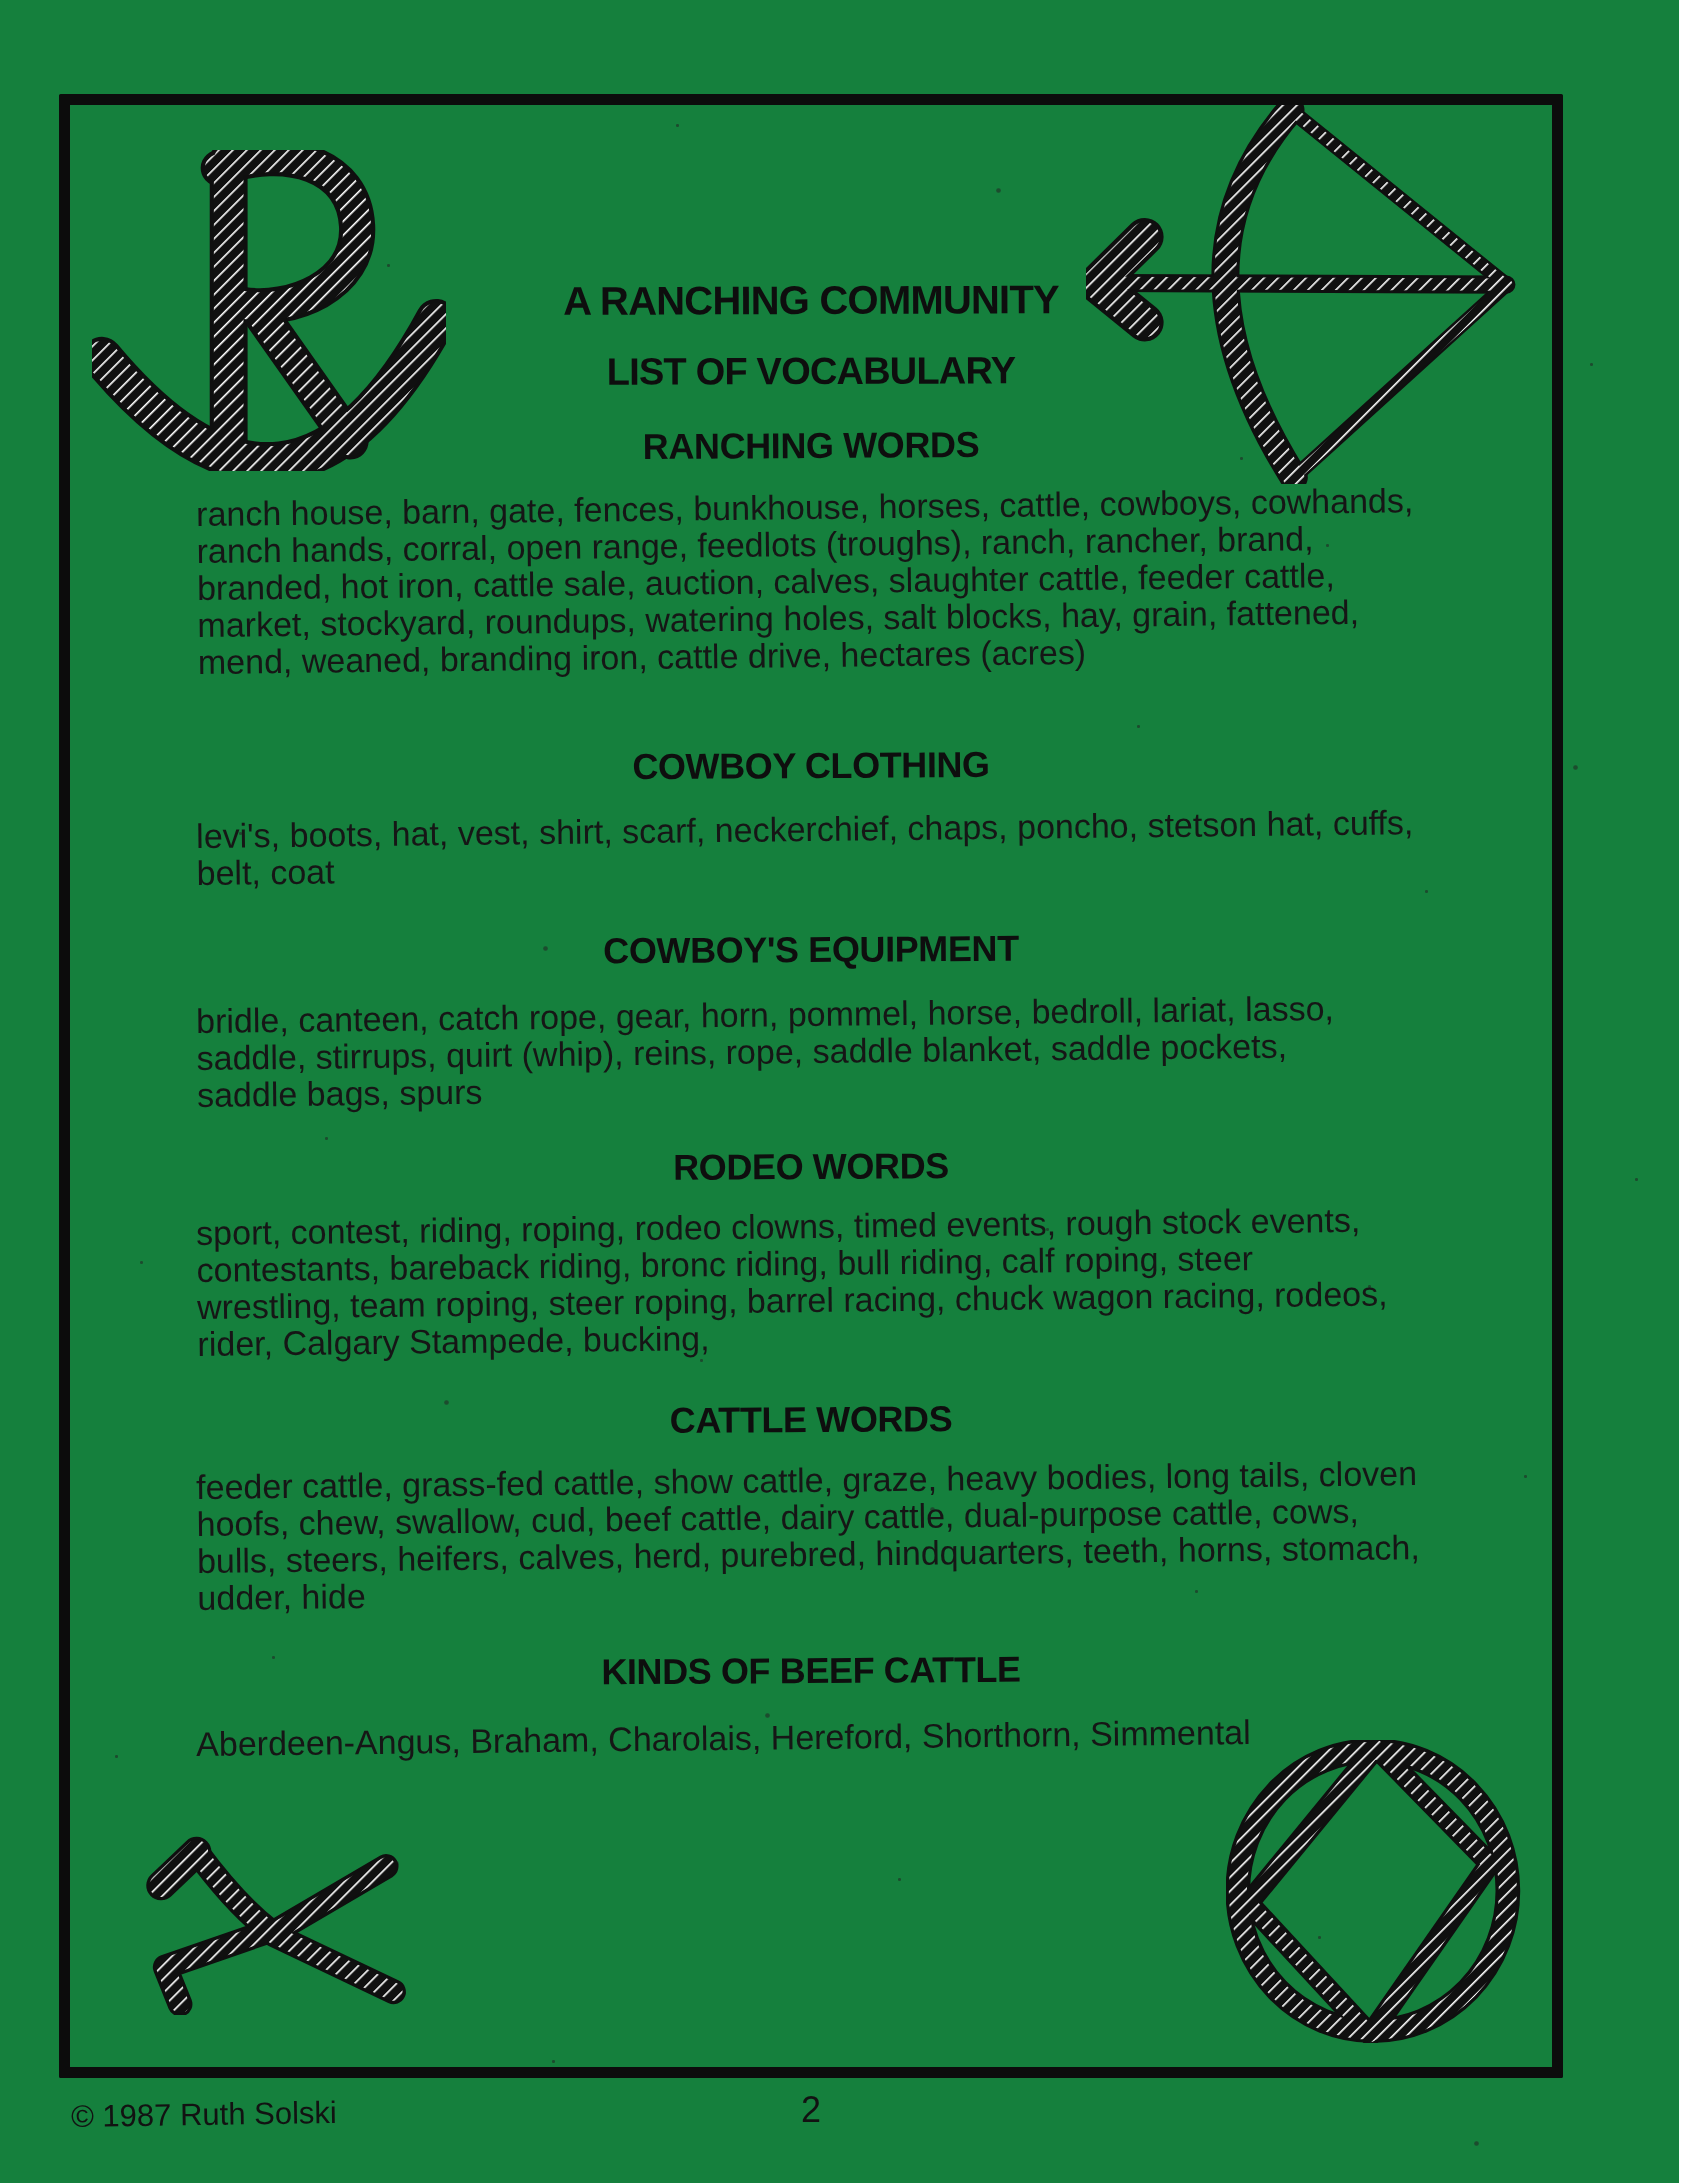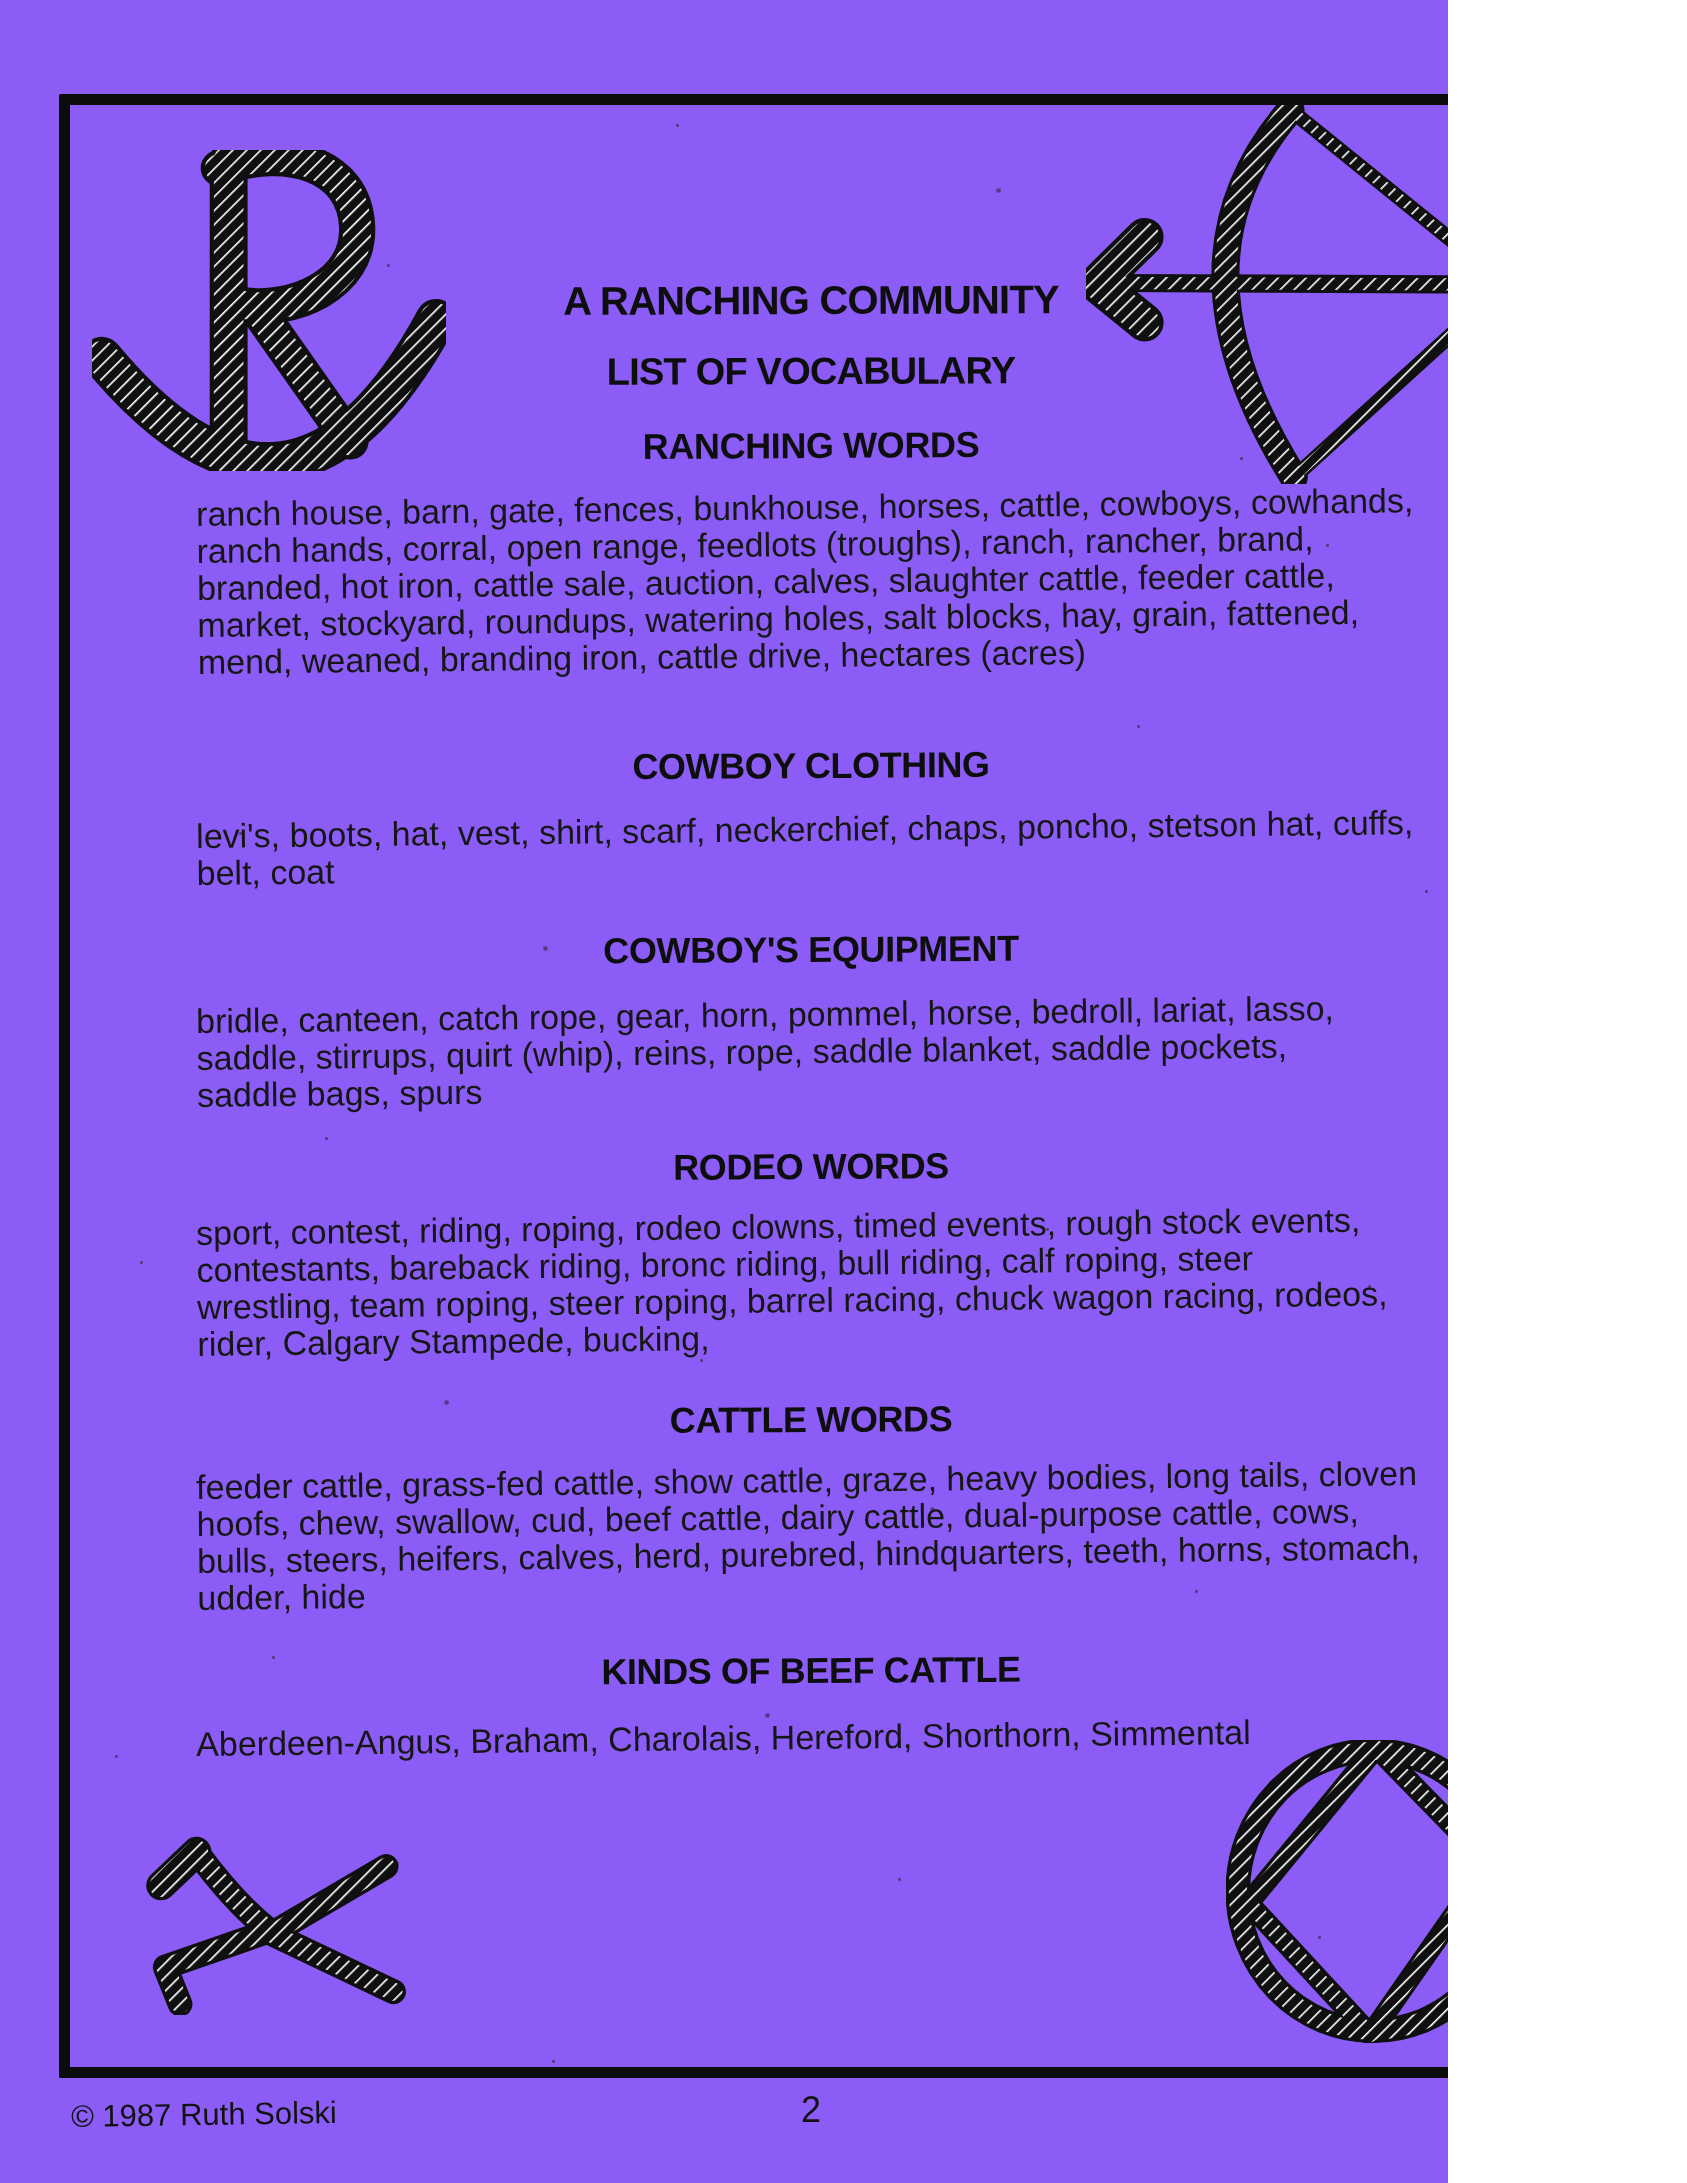--- a/index.html
+++ b/index.html
@@ -1,19 +1,19 @@
 <!DOCTYPE html>
 <html style="font-size:13px"><head>
 <meta charset="utf-8">
 <style>
   html,body{margin:0;padding:0;background:#ffffff;}
   .page{
     position:relative;
-    width:1448px;height:2183px;
-    background:#8b5cf6;
+    width:1679px;height:2183px;
+    background:#15803d;
     font-family:"Liberation Sans", sans-serif;
     color:#141414;
     overflow:hidden;
   }
   .frame{
     position:absolute;
     left:59px;top:94px;width:1504px;height:1984px;
     border:11.5px solid #0c0c0c;
     box-sizing:border-box;
     border-radius:1.6px;

